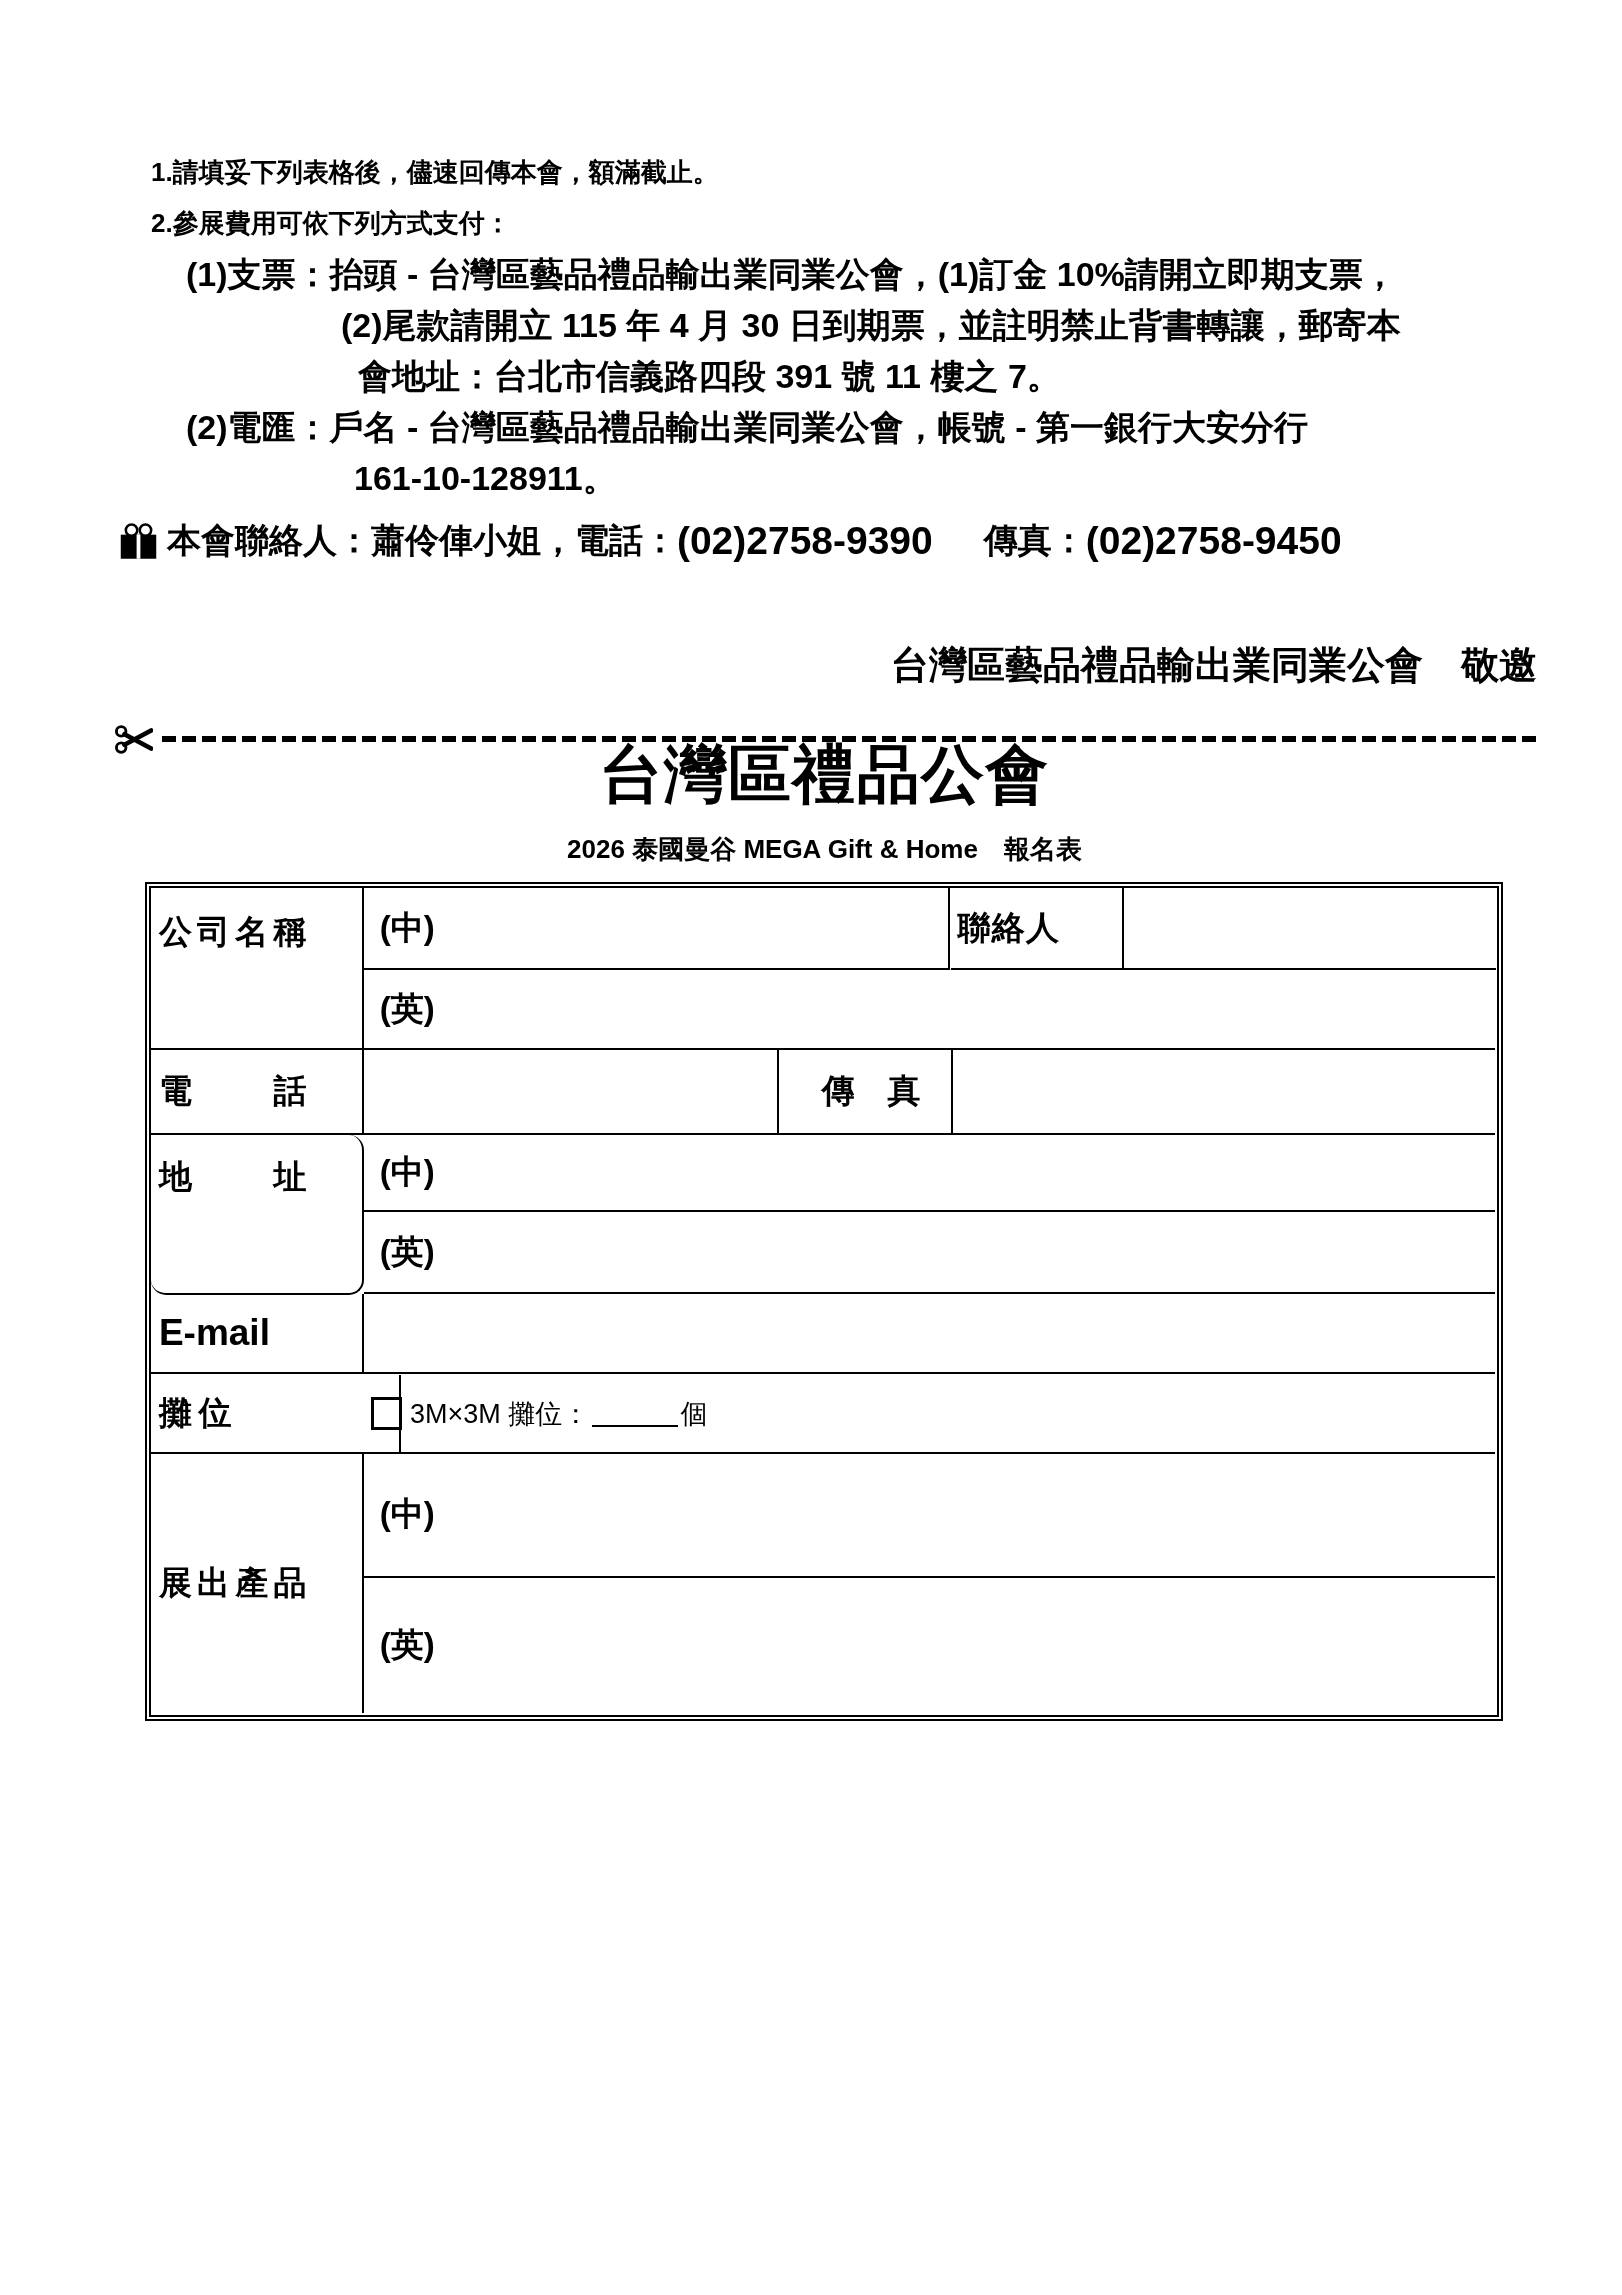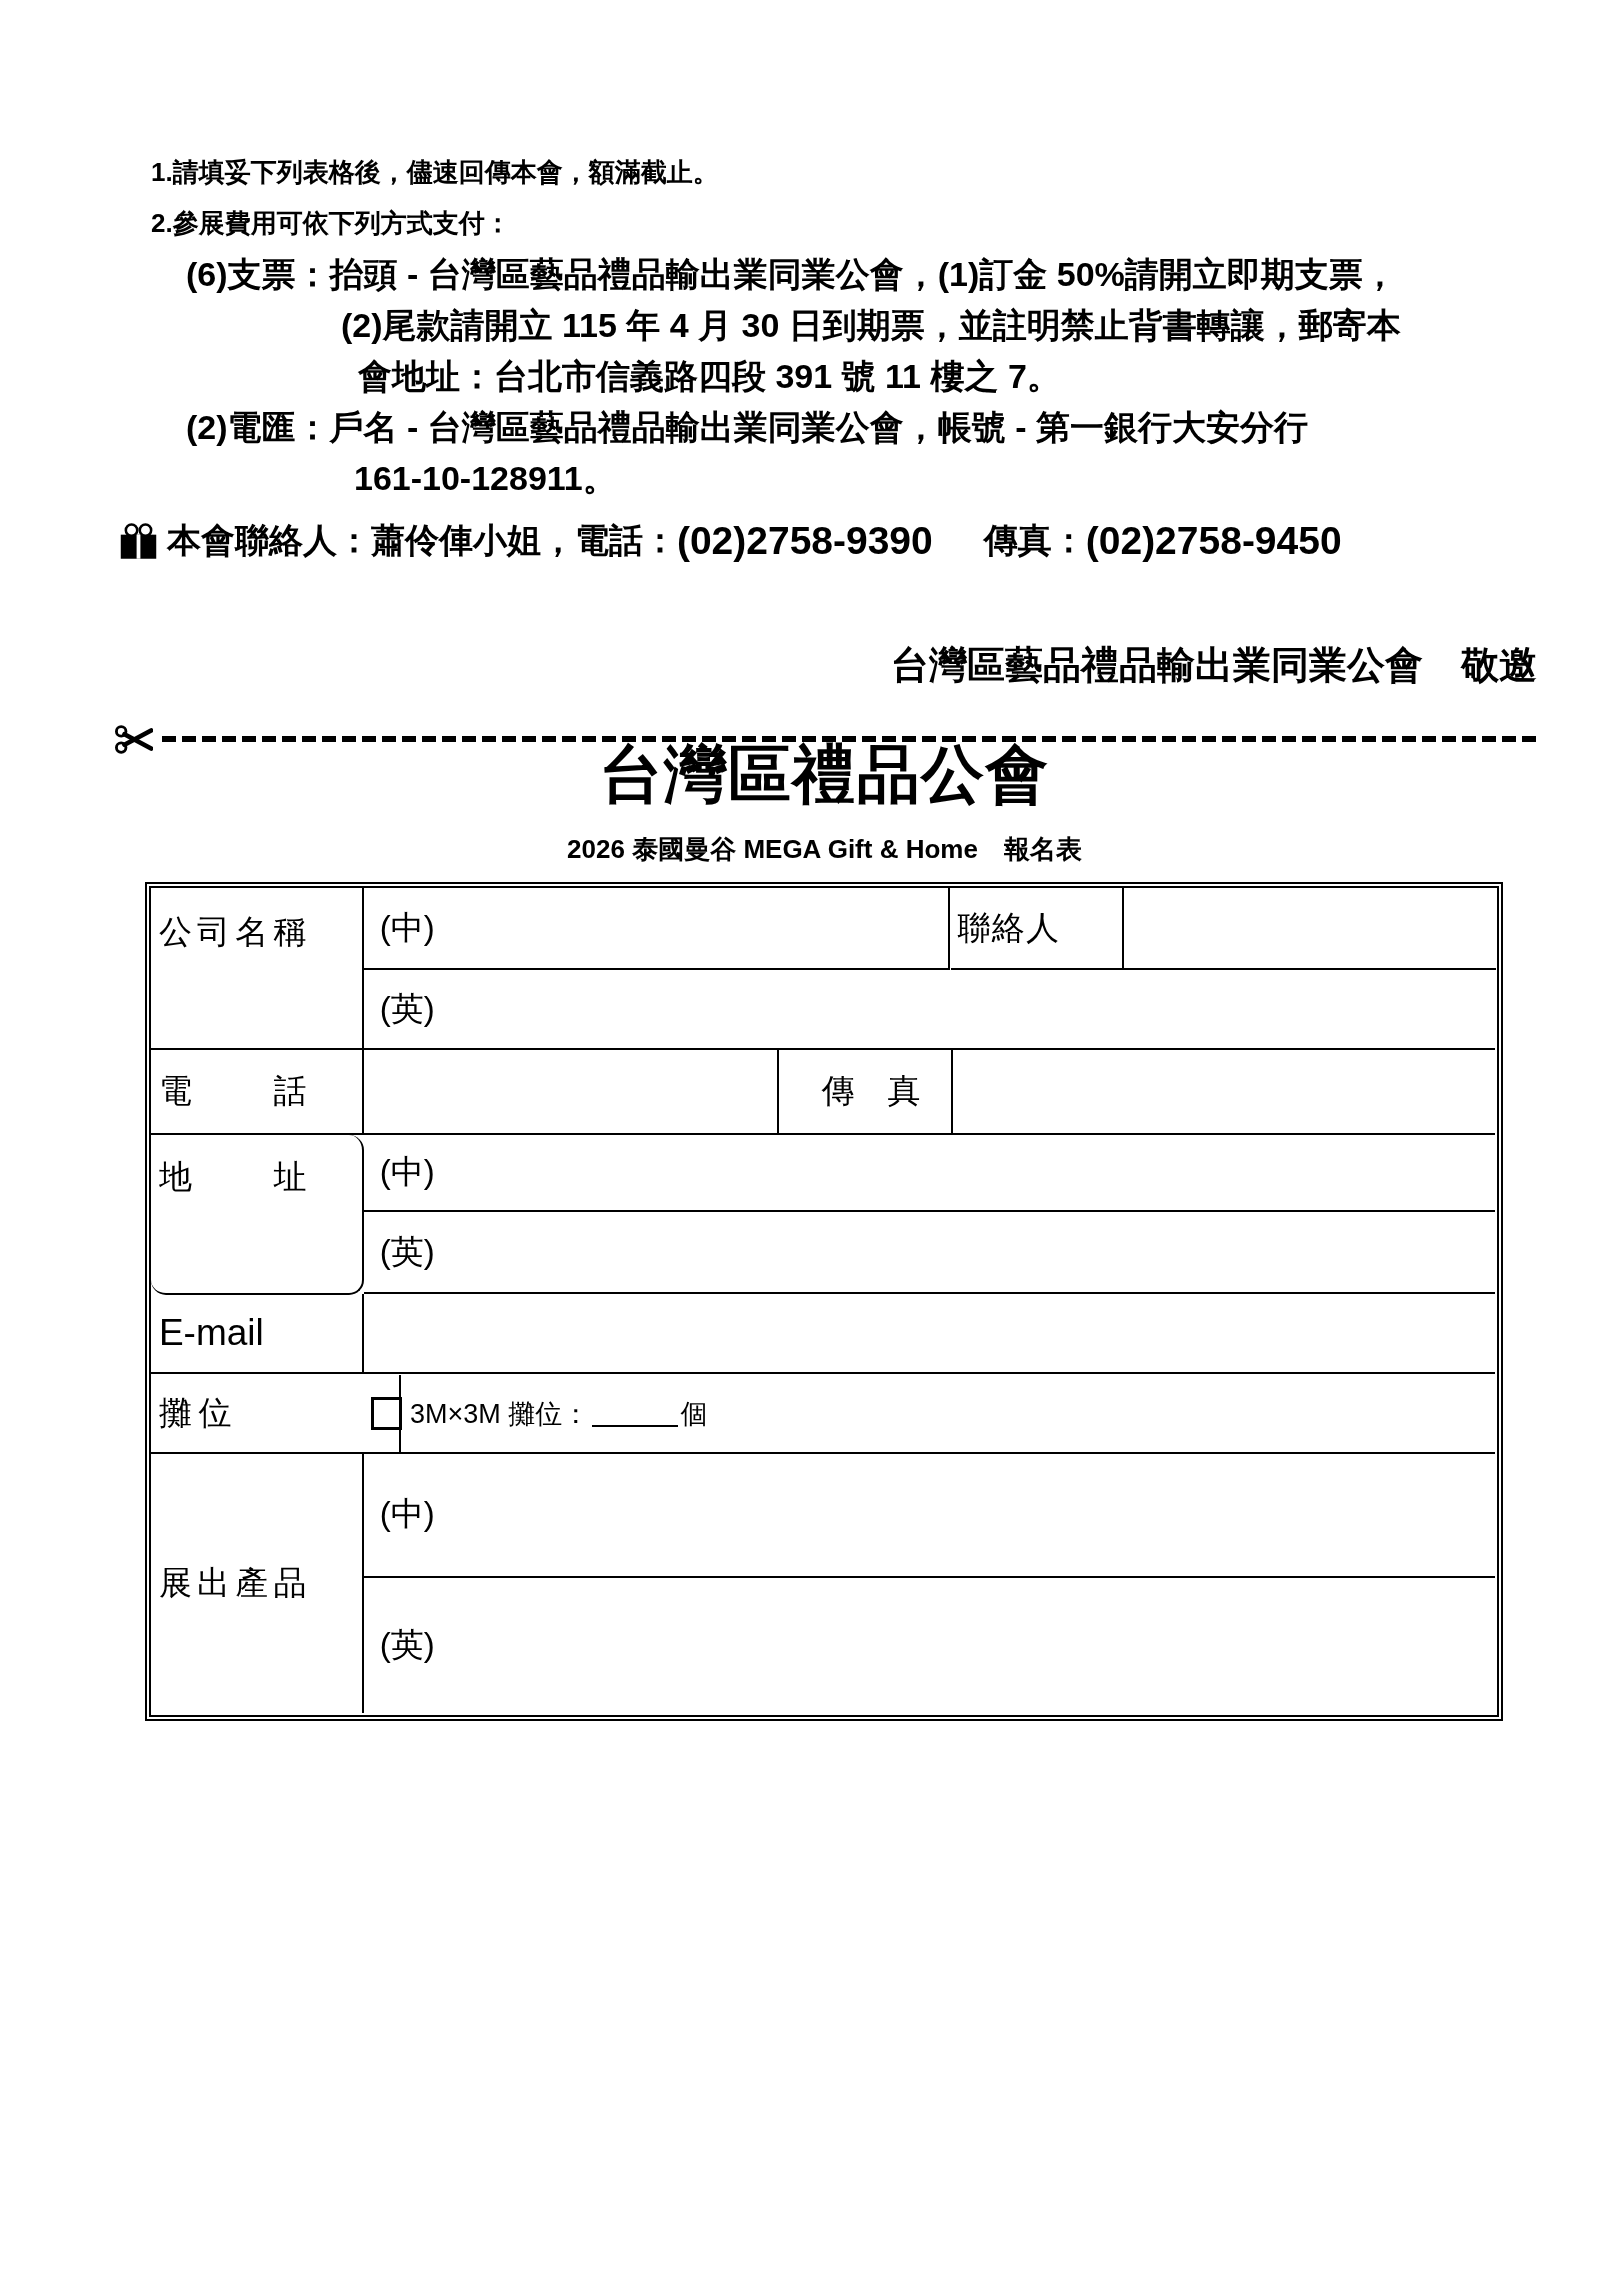--- a/index.html
+++ b/index.html
@@ -33,21 +33,21 @@
           background:repeating-linear-gradient(90deg,#000 0,#000 14.4px,transparent 14.4px,transparent 20px);}
   
   .main-title{position:absolute;left:152px;top:738px;width:1345px;text-align:center;
               font-size:63px;font-weight:bold;letter-spacing:1.3px;line-height:72px;}
   .sub-title{position:absolute;left:152px;top:826px;width:1345px;text-align:center;
              font-size:26px;font-weight:bold;line-height:47px;}
   
   .tbl{position:absolute;left:145px;top:882px;width:1358px;height:839px;
        border:6.5px double #000;box-sizing:border-box;background:#fff;}
   .cell{position:absolute;box-sizing:border-box;display:flex;align-items:center;
-        font-size:33px;font-weight:normal;overflow:hidden;}
+        font-size:33px;font-weight:bold;overflow:hidden;}
   .br{border-right:2px solid #000;}
   .bb{border-bottom:2px solid #000;}
   .lab{letter-spacing:5.2px;padding-left:7.9px;}
   .cnen{padding-left:15.7px;}
   .top-align{align-items:flex-start;}
   .pt-company{padding-top:22px;}
   .pt-address{padding-top:19.6px;border-radius:15px;}
   .email-lab{font-size:37px;letter-spacing:0;}
   .booth-lab{letter-spacing:6.5px;}
   .small-lab{padding-left:6.5px;letter-spacing:1.3px;}
@@ -59,21 +59,21 @@
          box-sizing:border-box;margin:0 2.6px;}
 </style>
 </head>
 <body>
 
 <div class="page">
 
   <div class="intro">
     <div class="ln sz-s">1.請填妥下列表格後，儘速回傳本會，額滿截止。</div>
     <div class="ln sz-s">2.參展費用可依下列方式支付：</div>
-    <div class="ln sz-m ind-a">(6)支票：抬頭 - 台灣區藝品禮品輸出業同業公會，(1)訂金 50%請開立即期支票，</div>
+    <div class="ln sz-m ind-a">(1)支票：抬頭 - 台灣區藝品禮品輸出業同業公會，(1)訂金 10%請開立即期支票，</div>
     <div class="ln sz-m ind-b">(2)尾款請開立 115 年 4 月 30 日到期票，並註明禁止背書轉讓，郵寄本</div>
     <div class="ln sz-m ind-c">會地址：台北市信義路四段 391 號 11 樓之 7。</div>
     <div class="ln sz-m ind-a">(2)電匯：戶名 - 台灣區藝品禮品輸出業同業公會，帳號 - 第一銀行大安分行</div>
     <div class="ln sz-m ind-d">161-10-128911。</div>
 
     <div class="contact-line">
       <svg class="gift" viewBox="0 0 64 60" xmlns="http://www.w3.org/2000/svg">
         <circle cx="21" cy="13" r="9" fill="#fff" stroke="#000" stroke-width="4"></circle>
         <circle cx="43" cy="13" r="9" fill="#fff" stroke="#000" stroke-width="4"></circle>
         <rect x="4" y="20" width="56" height="38" fill="#000"></rect>

